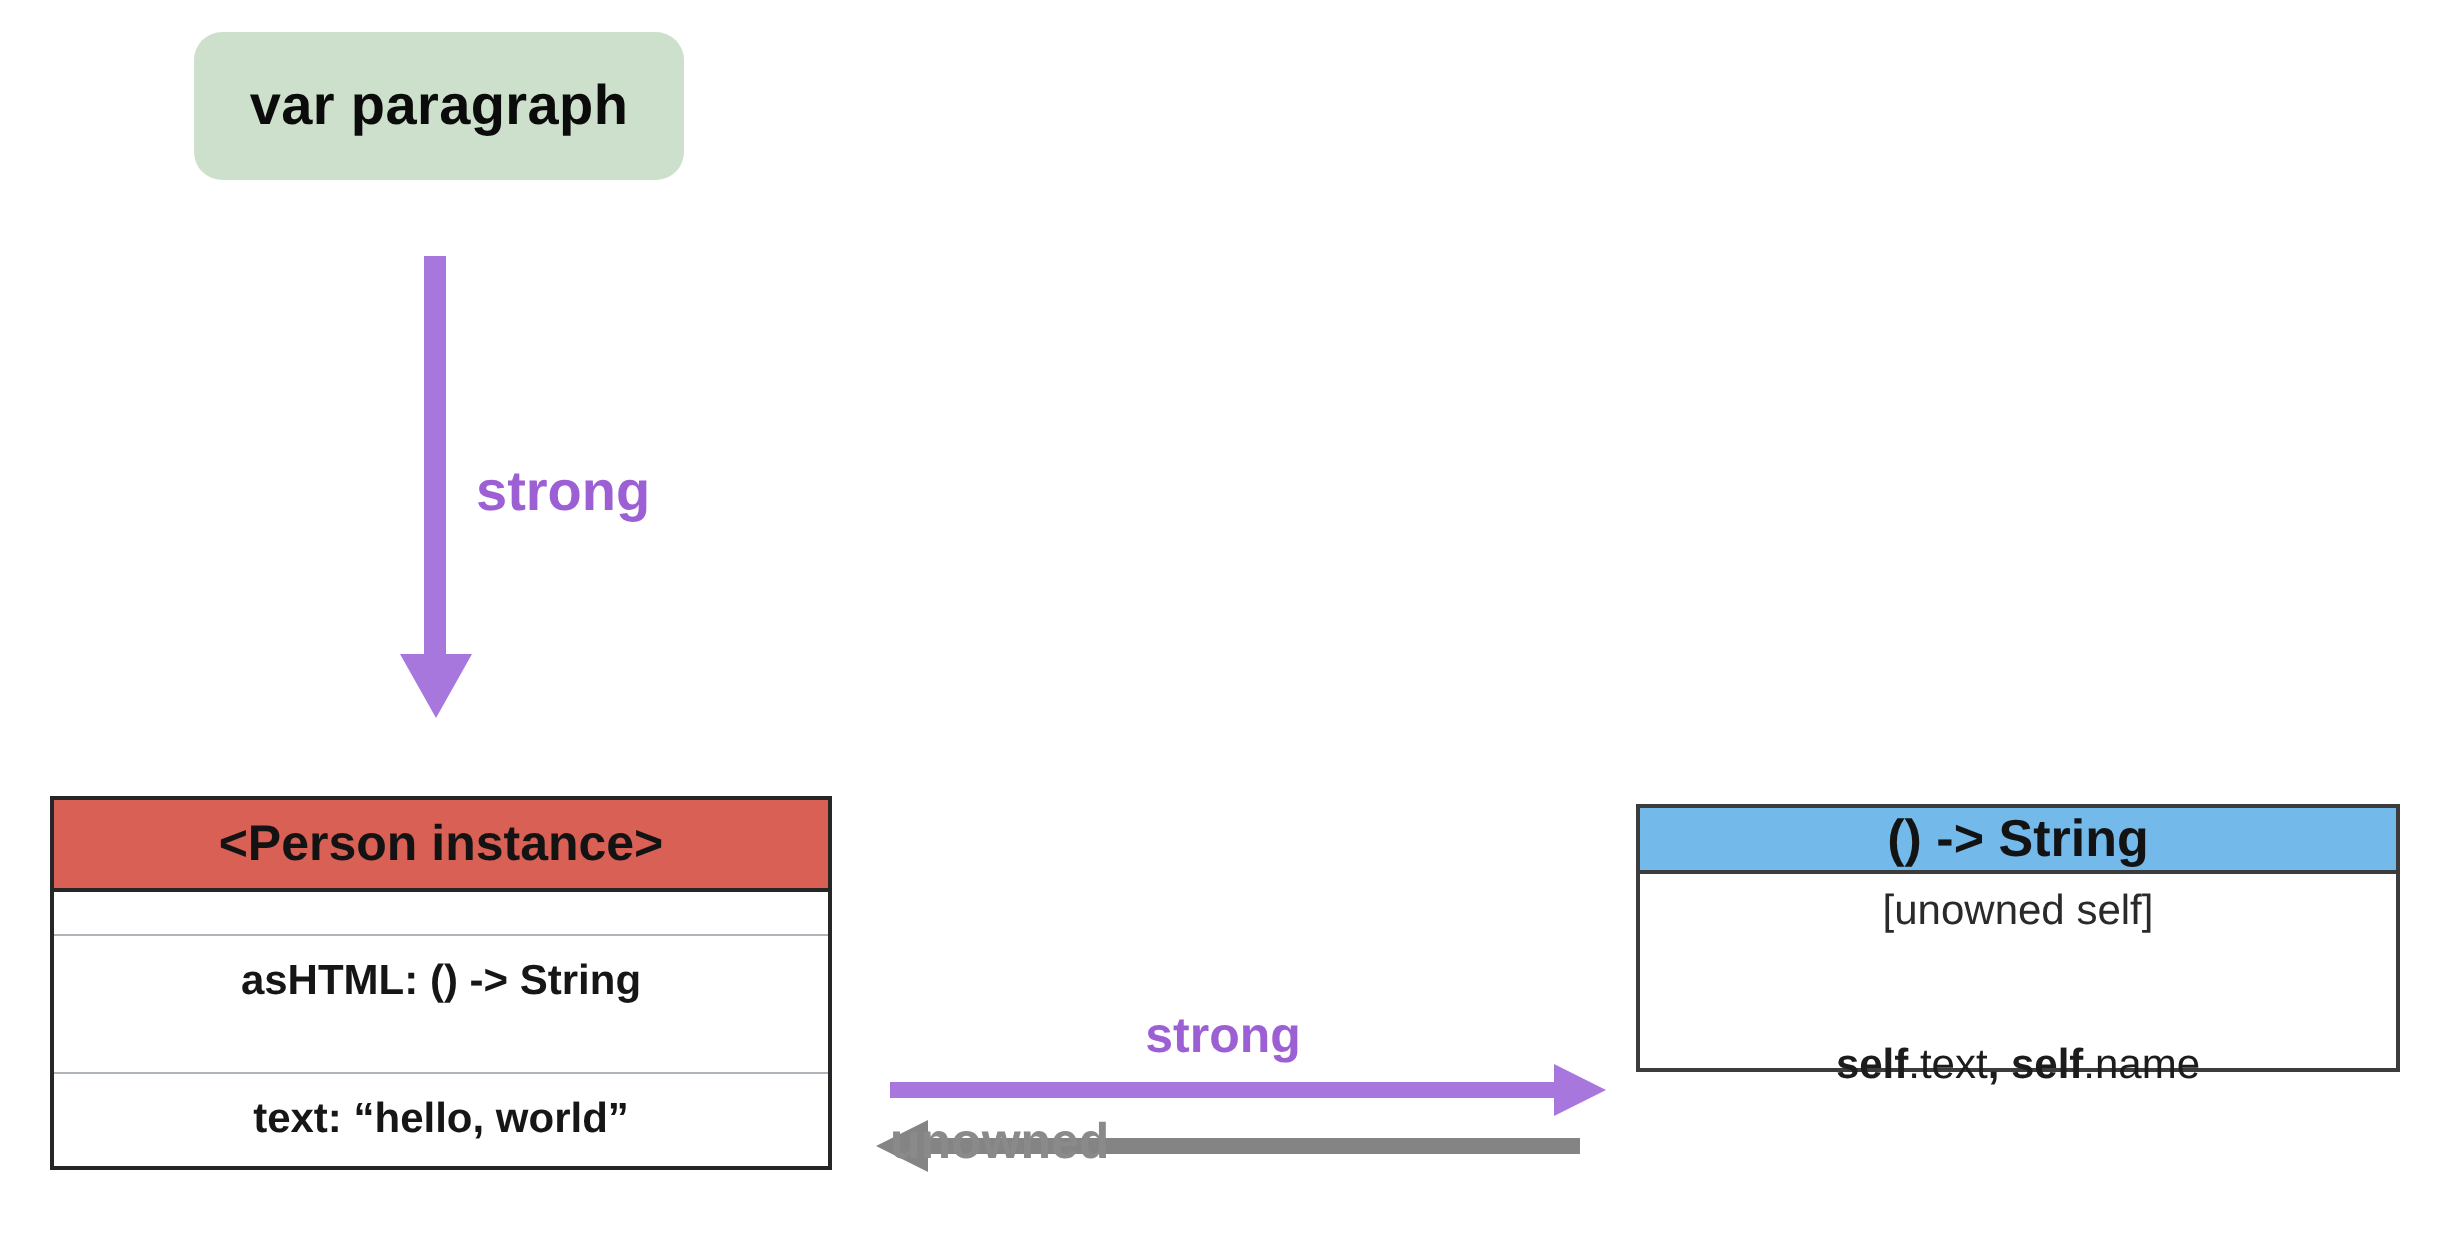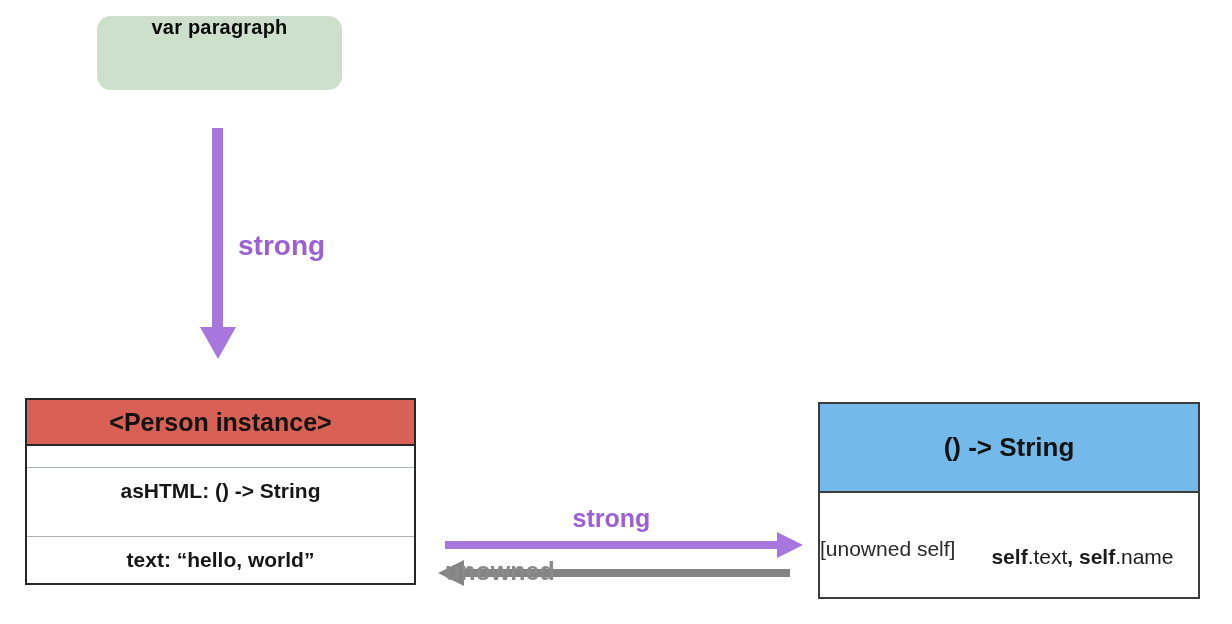--- a/index.html
+++ b/index.html
@@ -24,22 +24,22 @@
     background: #ffffff;
     overflow: hidden;
   }
   
   .var-box {
     position: absolute;
     left: 97px; top: 16px;
     width: 245px; height: 74px;
     background: var(--green-box);
     border-radius: 14px;
-    display: flex; justify-content: center;
-    font-size: 20px; font-weight: 700; color: #0b0b0b;
+    display: flex; align-items: center; justify-content: center;
+    font-size: 28px; font-weight: 700; color: #0b0b0b;
     letter-spacing: 0.2px;
   }
   
   .v-arrow-shaft {
     position: absolute;
     left: 212px; top: 128px;
     width: 11px; height: 199px;
     background: var(--purple-arrow);
   }
   .v-arrow-head {
@@ -76,35 +76,35 @@
     flex: 1;
     display: flex; align-items: center; justify-content: center;
     font-size: 21px; font-weight: 700; color: #161616;
     border-top: 1px solid var(--row-divider);
   }
   .person-row:first-of-type { border-top: none; }
   
   .closure-box {
     position: absolute;
     left: 818px; top: 402px;
-    width: 382px; height: 197px;
+    width: 382px; height: 134px;
     border: 2px solid var(--border-mid);
     background: #fff;
     display: flex; flex-direction: column;
   }
   .closure-header {
     height: 89px;
     background: var(--blue-header);
     display: flex; align-items: center; justify-content: center;
     font-size: 26px; font-weight: 700; color: #131313;
     border-bottom: 2px solid var(--border-mid);
   }
   .closure-body {
     flex: 1;
-    display: flex; flex-direction: row; align-items: center;
+    display: flex; flex-direction: column; align-items: center;
     padding-top: 7px;
     gap: 36px;
   }
   .capture-list {
     font-size: 21px; font-weight: 400; color: #2a2a2a;
   }
   .closure-refs {
     margin-top: 17px;
     font-size: 21px; font-weight: 400; color: #1c1c1c;
   }

